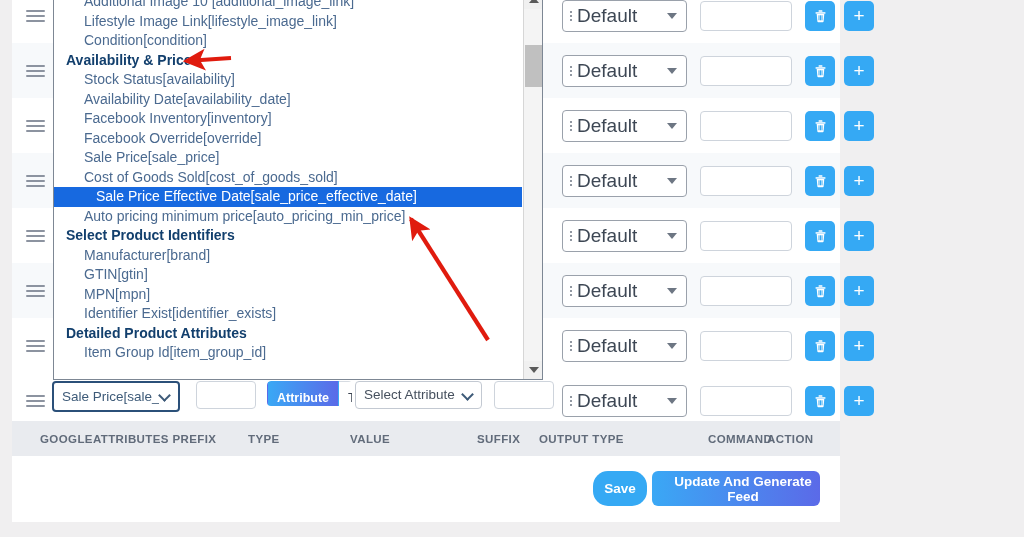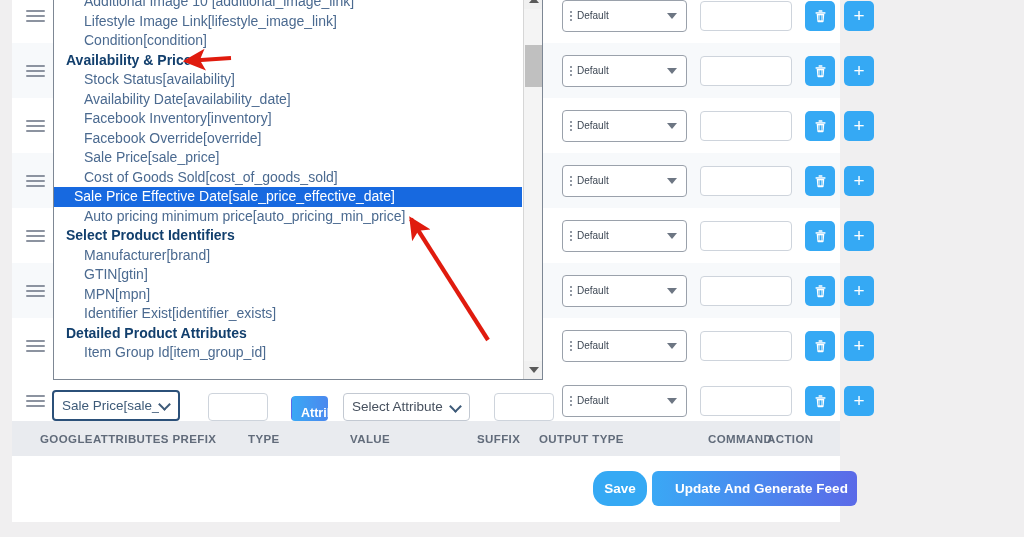--- a/index.html
+++ b/index.html
@@ -71,21 +71,21 @@
     position: relative;
     width: 125px;
     min-width: 125px;
     height: 32px;
     border: 1px solid #9aa1ab;
     border-radius: 4px;
     background: #ffffff;
     display: flex;
     align-items: center;
     box-sizing: border-box;
-    font-size: 10px;
+    font-size: 19px;
     color: #3d4754;
     margin-left: 8px;
   }
   .dots {
     display: flex;
     flex-direction: column;
     gap: 2px;
     margin-left: 7px;
     margin-right: 5px;
   }
@@ -263,21 +263,21 @@
     font-family: "Liberation Sans", sans-serif;
   }
   .btn-save {
     left: 581px; top: 15px;
     width: 54px; height: 35px;
     background: #35a9f4;
     border-radius: 15px;
   }
   .btn-update {
     left: 640px; top: 15px;
-    width: 205px; height: 35px;
+    width: 168px; height: 35px;
     background: linear-gradient(90deg, #3aa8f5 0%, #5b6ae8 100%);
     padding-left: 20px;
   }
 
   
   .dropdown {
     position: absolute;
     left: 41px;
     top: -10px;
     width: 490px;
@@ -304,21 +304,21 @@
     cursor: pointer;
   }
   .dd-item.group {
     font-weight: bold;
     color: #123f6d;
     padding-left: 12px;
   }
   .dd-item.selected {
     background: #1769e0;
     color: #ffffff;
-    padding-left: 20px;
+    padding-left: 42px;
   }
 
   
   .dd-sb {
     position: absolute;
     right: 0; top: 0;
     width: 19px; height: 100%;
     background: #f4f4f4;
     border-left: 1px solid #d6d6d6;
     box-sizing: border-box;
@@ -566,21 +566,21 @@
             </svg>
           </button>
           <button class="icon-btn plus">+</button>
         </div>
         <div class="row editing">
           <div class="drag-handle">
             <i></i>
             <i></i>
             <i></i>
           </div>
-          <div class="left-fields" style="display: flex; align-items: flex-end; gap: 12px;">
+          <div class="left-fields" style="display: flex; align-items: flex-start;">
             <div class="attr-select">
               <span class="lbl">Sale Price[sale_</span>
               <span class="chev"></span>
             </div>
             <input class="prefix-input" type="text" style="">
             <div class="toggle">
               <div class="seg active">Attribute</div>
               <div class="seg inactive">Text</div>
             </div>
             <div class="value-select">

